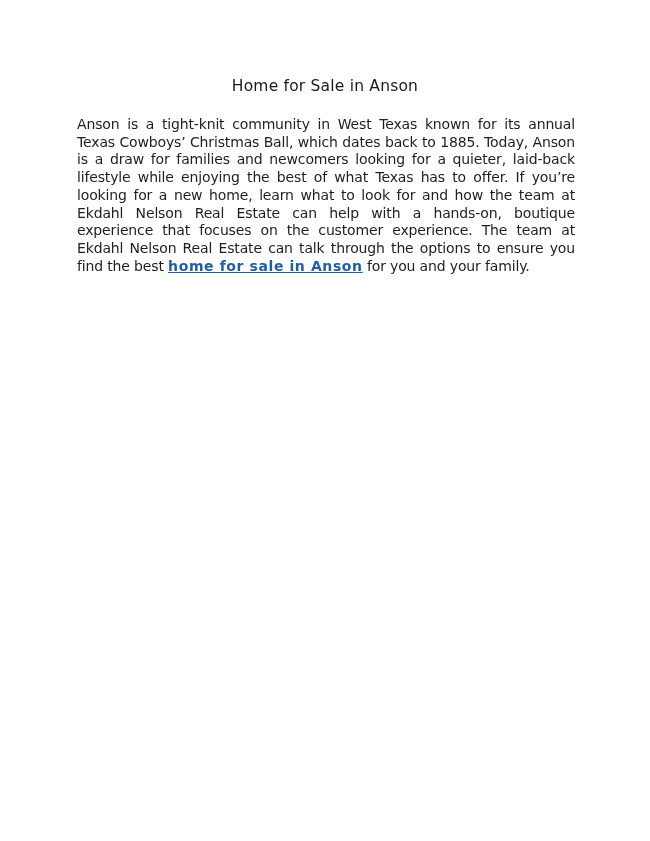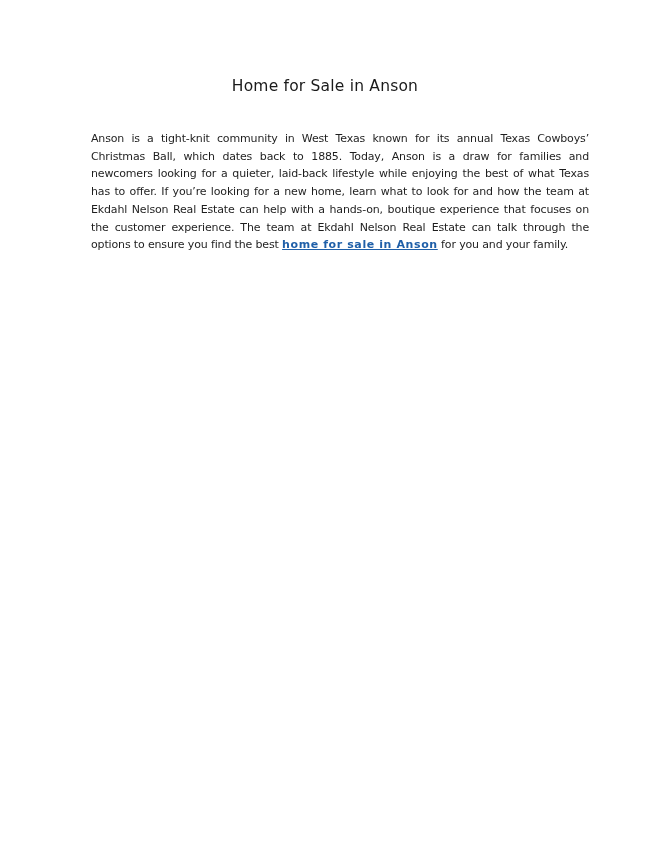--- a/index.html
+++ b/index.html
@@ -32,23 +32,23 @@
       color: #1a1a1a;
       letter-spacing: 0.2px;
       margin: 0;
       font-weight: normal;
     }
     .body-text {
       position: absolute;
       top: 116px;
       left: 77px;
       width: 498px;
-      margin: 14px;
+      margin: 0;
       font-family: "DejaVu Sans", sans-serif;
-      font-size: 11px;
+      font-size: 14px;
       line-height: 17.7px;
       color: #1e1e1e;
       text-align: justify;
       letter-spacing: -0.15px;
     }
     .link {
       color: #1f5fa8;
       font-weight: bold;
       text-decoration: underline;
       letter-spacing: 0.6px;

